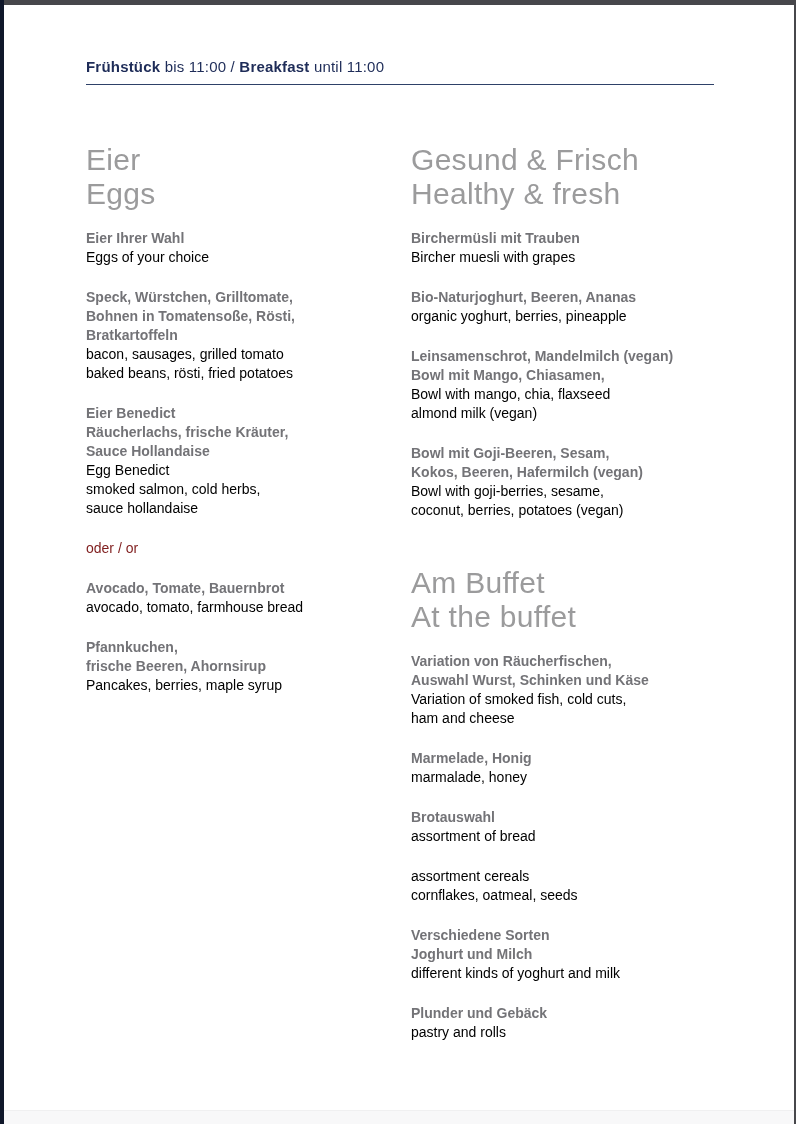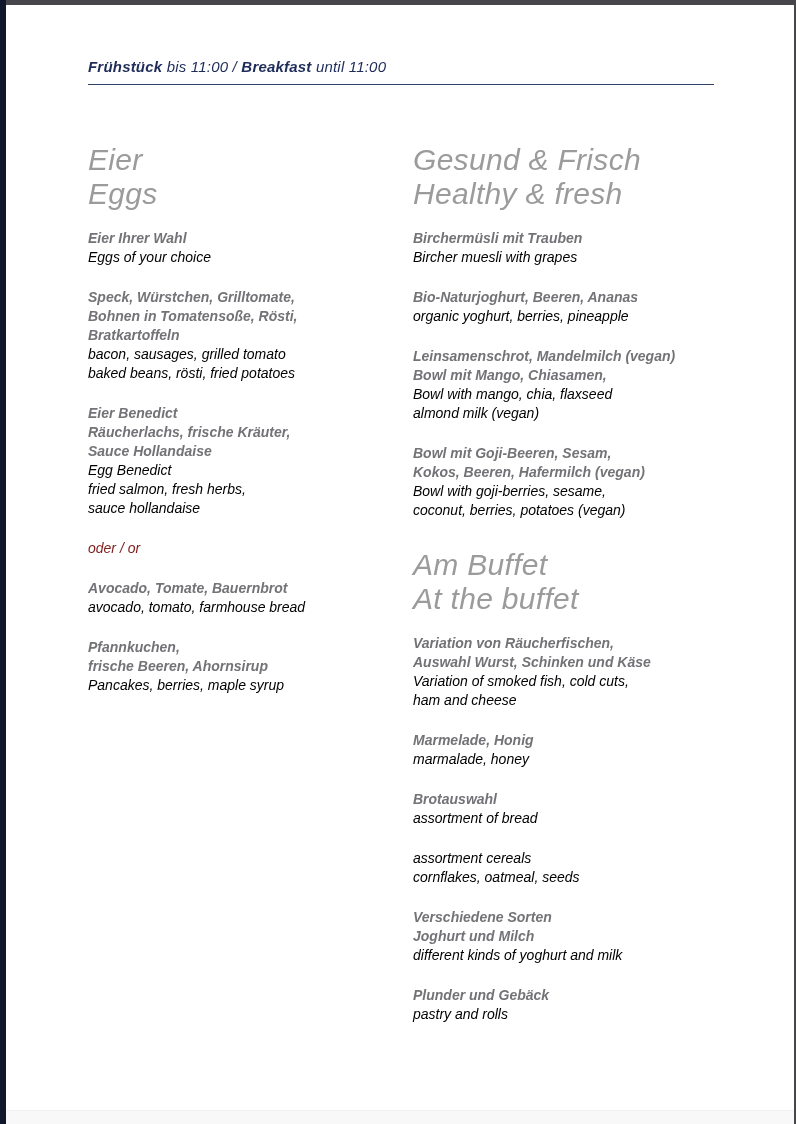--- a/index.html
+++ b/index.html
@@ -7,24 +7,23 @@
   body {
     width: 796px; height: 1124px;
     background: #ffffff;
     font-family: "Liberation Sans", sans-serif;
     overflow: hidden;
   }
   .frame {
     position: relative;
     width: 796px; height: 1124px;
     background: #ffffff;
-    border-left: 6px solid #0f172a;
+    border-left: 4px solid #0f172a;
     border-right: 2px solid #47474b;
     overflow: hidden;
-    font-style: italic;
   }
   .topbar {
     height: 5px;
     background: #47474b;
   }
   .page {
     padding: 52px 80px 0 82px;
   }
   .header {
     font-size: 15px;
@@ -45,21 +44,21 @@
   .col { width: 300px; }
   .col + .col { margin-left: 25px; }
   .h2 {
     font-size: 30px;
     line-height: 34px;
     font-weight: 300;
     color: #9b9b9c;
     letter-spacing: 0.3px;
     margin: 0 0 18px 0;
   }
-  .block-heading:not(:first-child) { margin-top: 28px; }
+  .block-heading:not(:first-child) { margin-top: 46px; }
   .item { margin-bottom: 21px; }
   .item-title {
     font-size: 14px;
     line-height: 19px;
     font-weight: bold;
     color: #737377;
   }
   .item-desc {
     font-size: 14px;
     line-height: 19px;
@@ -113,21 +112,21 @@
             </div>
           </div>
           <div class="item">
             <div class="item-title">
               <div>Eier Benedict</div>
               <div>Räucherlachs, frische Kräuter,</div>
               <div>Sauce Hollandaise</div>
             </div>
             <div class="item-desc">
               <div>Egg Benedict</div>
-              <div>fried salmon, fresh herbs,</div>
+              <div>smoked salmon, cold herbs,</div>
               <div>sauce hollandaise</div>
             </div>
           </div>
           <div class="note">oder / or</div>
           <div class="item">
             <div class="item-title">
               <div>Avocado, Tomate, Bauernbrot</div>
             </div>
             <div class="item-desc">
               <div>avocado, tomato, farmhouse bread</div>

